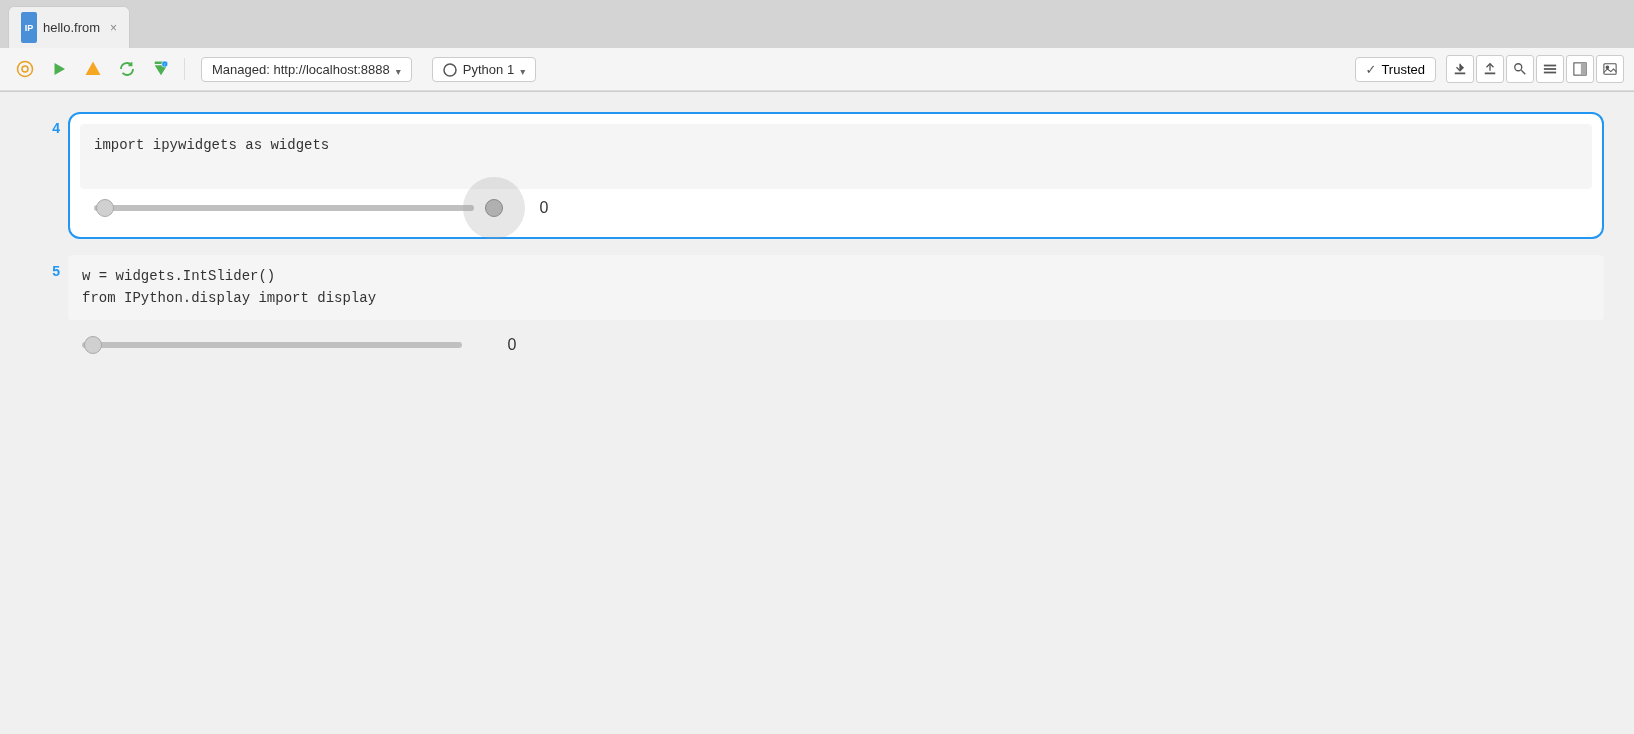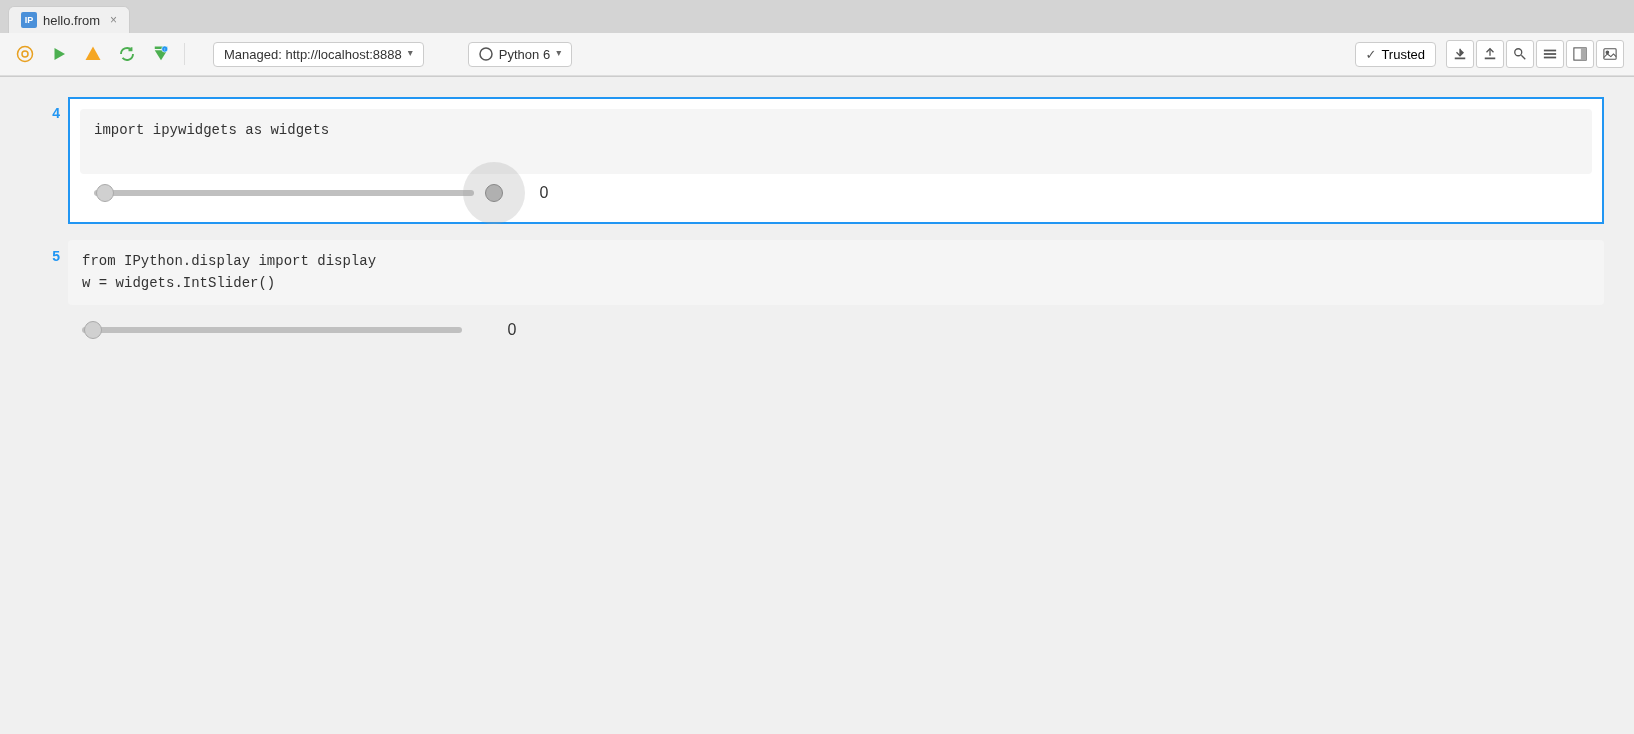--- a/index.html
+++ b/index.html
@@ -28,21 +28,21 @@
       background: #f0f0f0;
       border: 1px solid #ccc;
       border-bottom: none;
       padding: 5px 12px;
       border-radius: 6px 6px 0 0;
       font-size: 13px;
       cursor: pointer;
     }
     .tab-icon {
       width: 16px;
-      height: 16px;
+      height: 31px;
       background: #4a90d9;
       border-radius: 2px;
       display: flex;
       align-items: center;
       justify-content: center;
       color: white;
       font-size: 9px;
       font-weight: bold;
     }
     .tab-close {
@@ -70,29 +70,29 @@
       border-radius: 4px;
       display: flex;
       align-items: center;
       justify-content: center;
       font-size: 16px;
     }
     .toolbar-separator { width: 1px; height: 22px; background: #ddd; margin: 0 4px; }
 
     .kernel-dropdown {
       display: flex;
-      align-items: flex-start;
+      align-items: flex-end;
       gap: 6px;
       padding: 4px 10px;
       border: 1px solid #ccc;
       border-radius: 4px;
       background: white;
       cursor: pointer;
       font-size: 13px;
-      margin: 0 20px;
+      margin: 0 8px;
     }
     .kernel-dropdown .arrow { font-size: 10px; color: #666; }
 
     .trusted-btn {
       display: flex;
       align-items: center;
       gap: 5px;
       padding: 4px 10px;
       border: 1px solid #ccc;
       border-radius: 4px;
@@ -248,21 +248,21 @@
 
     <div class="kernel-dropdown">
       <span>Managed: http://localhost:8888</span>
       <span class="arrow">▾</span>
     </div>
 
     <div class="kernel-dropdown">
       <svg width="14" height="14" viewBox="0 0 14 14">
         <circle cx="7" cy="7" r="6" fill="none" stroke="#555" stroke-width="1.5"></circle>
       </svg>
-      <span>Python 6</span>
+      <span>Python 1</span>
       <span class="arrow">▾</span>
     </div>
 
     <button class="trusted-btn">
       <span class="trusted-check">✓</span>
       <span>Trusted</span>
     </button>
 
     <div class="right-icons">
       <button class="icon-btn">
@@ -307,21 +307,21 @@
         </svg>
       </button>
     </div>
   </div>
 </div>
 
 <div class="notebook">
 
   <div class="cell">
     <div class="cell-number">4</div>
-    <div style="flex:1; border: 2px solid #2196F3; border-radius: 0; background: white; padding: 10px;">
+    <div style="flex:1; border: 2px solid #2196F3; border-radius: 12px; background: white; padding: 10px;">
       <div class="cell-code">
         <div>import ipywidgets as widgets</div>
         <div>&nbsp;</div>
       </div>
 
       <div class="slider-container">
         <div class="slider-active-area">
           <div class="slider-track">
             <div class="slider-thumb" style="left:2px;"></div>
           </div>
@@ -332,22 +332,22 @@
         </div>
         <div class="slider-value" style="margin-left: 40px;">0</div>
       </div>
     </div>
   </div>
 
   <div class="cell" style="margin-top:10px;">
     <div class="cell-number">5</div>
     <div style="flex:1;">
       <div class="cell-code">
+        <div>w = widgets.IntSlider()</div>
         <div>from IPython.display import display</div>
-        <div>w = widgets.IntSlider()</div>
       </div>
 
       <div class="slider-container" style="padding-left:14px; padding-top:16px;">
         <div style="position:relative; width:380px;">
           <div class="slider-track">
             <div class="slider-thumb" style="left:2px;"></div>
           </div>
         </div>
         <div class="slider-value" style="margin-left:20px;">0</div>
       </div>

